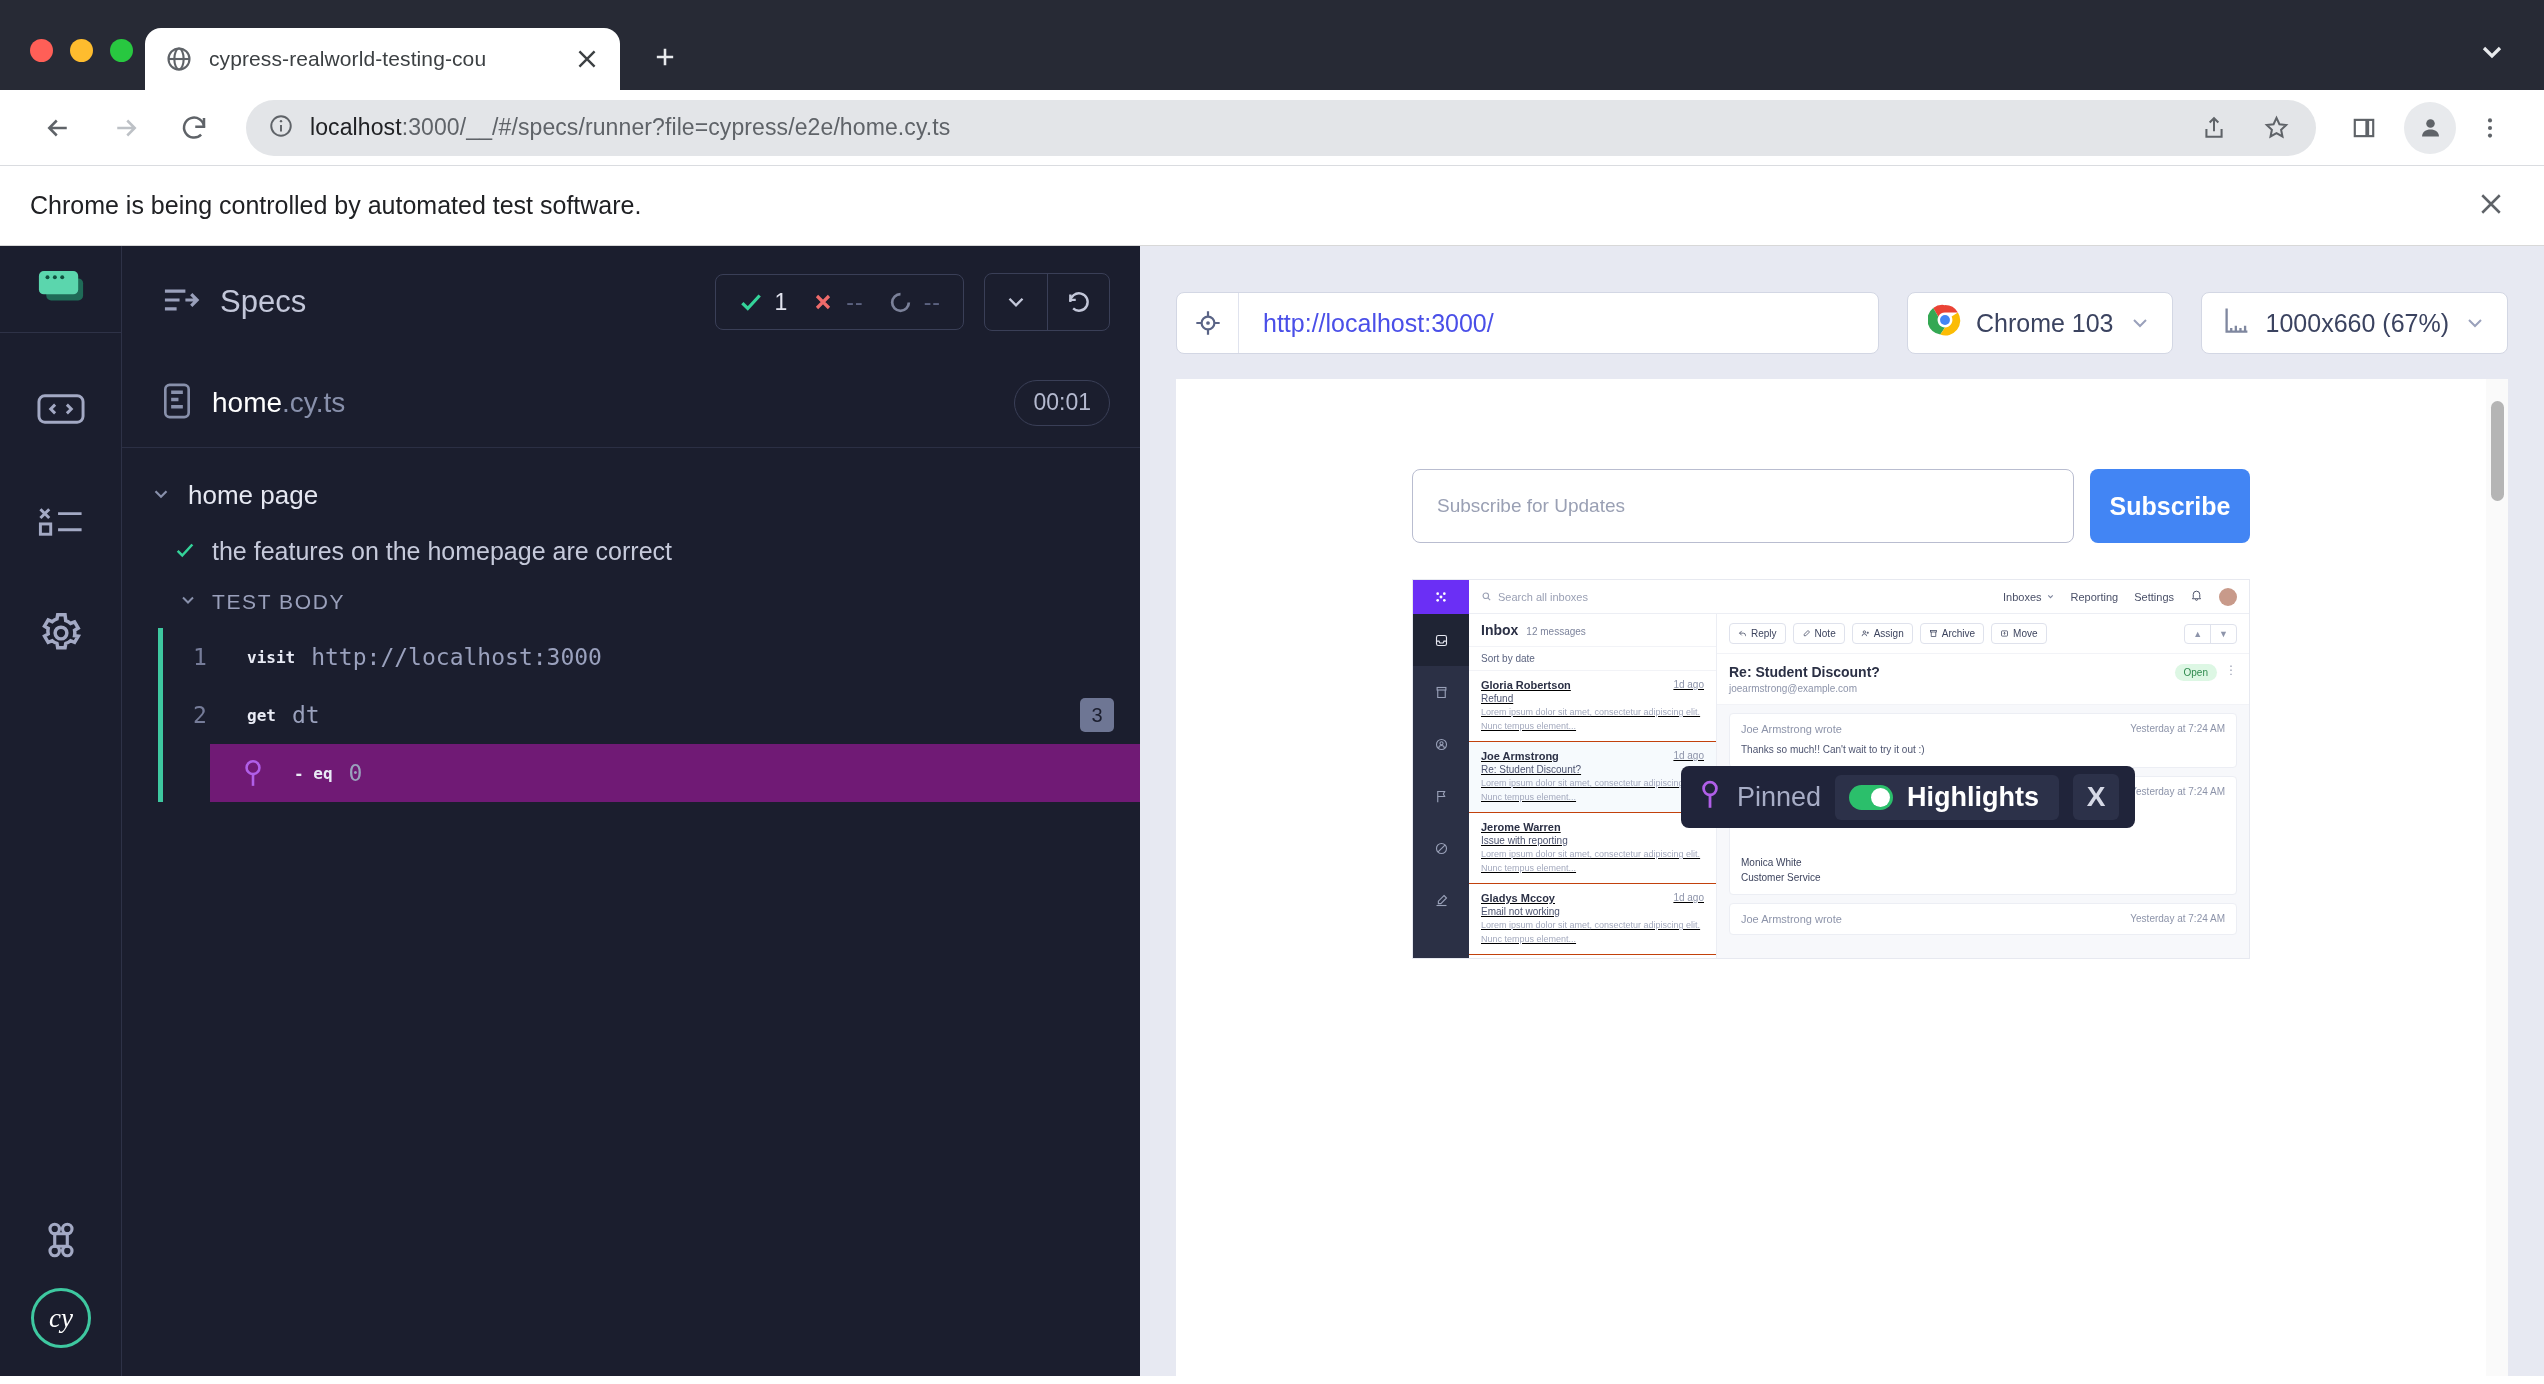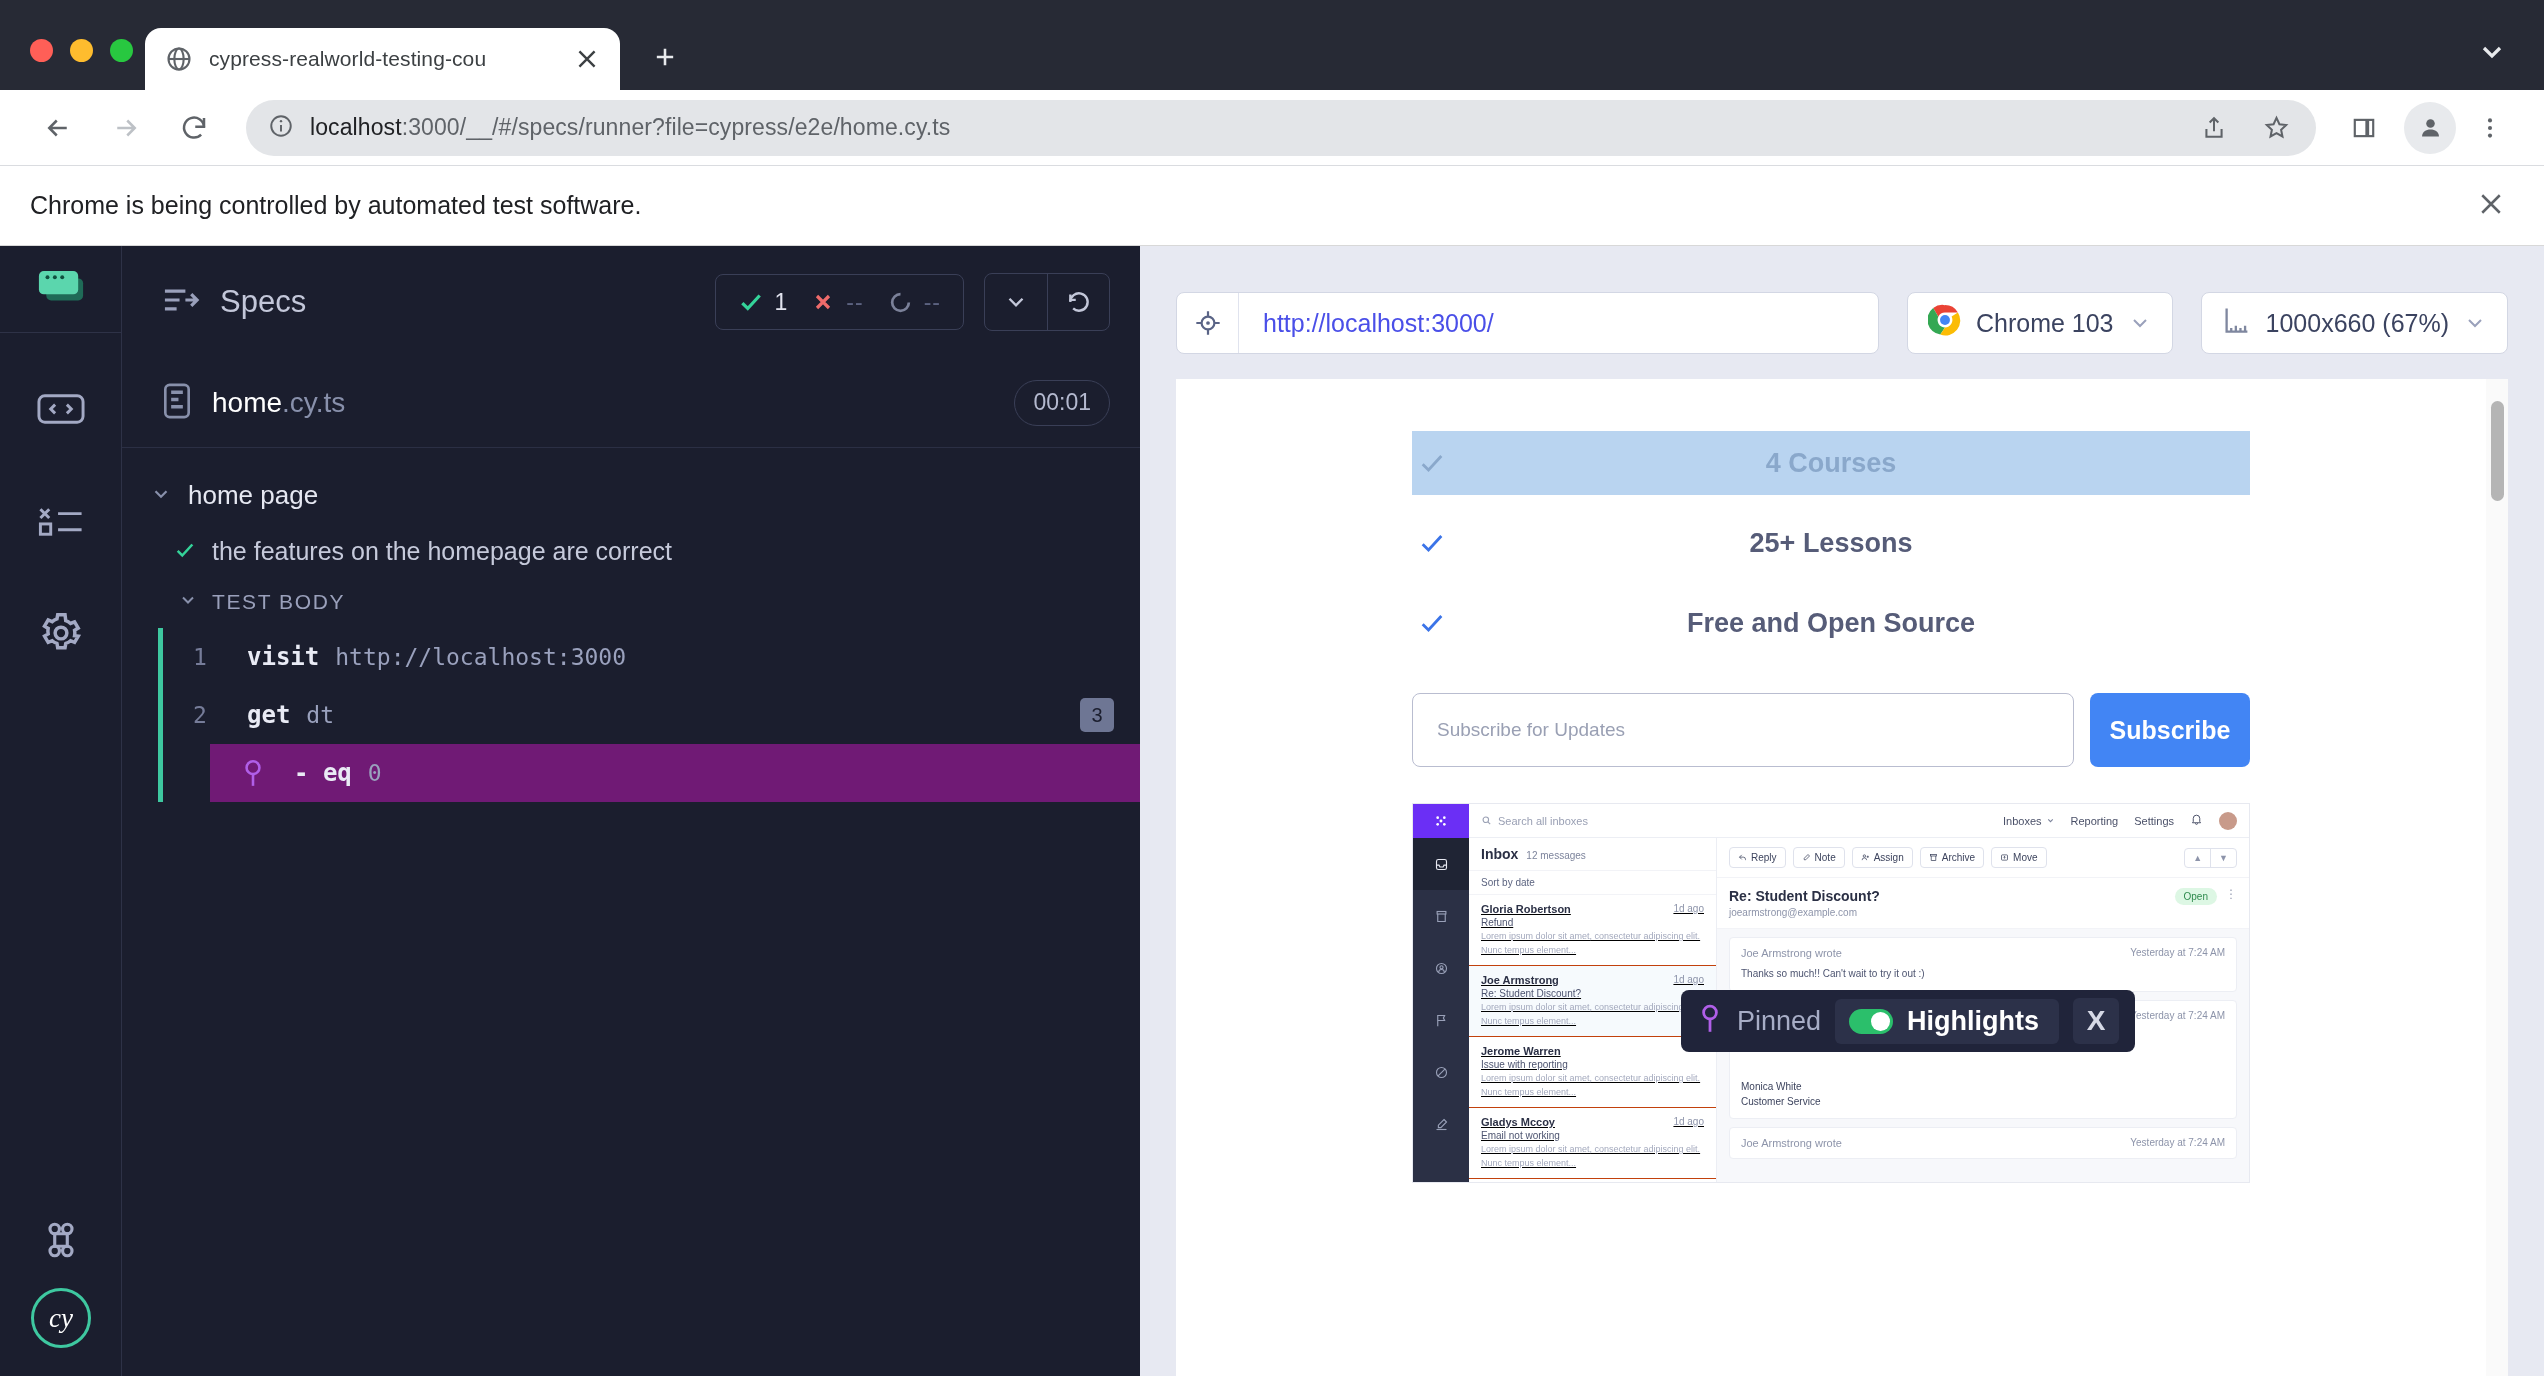--- a/index.html
+++ b/index.html
@@ -168,21 +168,21 @@
   .cmd {
     display: flex; align-items: center; gap: 0;
     height: 58px; padding-left: 30px; padding-right: 26px;
     font-family: "DejaVu Sans Mono", monospace;
   }
   .cmd.active { background: #701a75; margin-left: 47px; }
   .cmd-num {
     width: 54px; flex: 0 0 54px; font-size: 23px; color: #767c99;
     display:flex; align-items:center;
   }
-  .cmd-name { font-size: 24px; color: #e9ebf5; font-weight: bold; margin-right: 16px; }
+  .cmd-name { font-size: 16px; color: #e9ebf5; font-weight: bold; margin-right: 16px; }
   .cmd-arg { font-size: 23px; color: #9aa1bd; }
   .cmd-count {
     margin-left: auto; min-width: 34px; height: 34px; padding: 0 8px;
     background: #6e7694; color: #1b1e2e; border-radius: 5px;
     display: flex; align-items: center; justify-content: center;
     font-size: 20px; font-family: "Liberation Sans", sans-serif;
   }
   .pin-cell { width: 54px; flex: 0 0 54px; display: flex; align-items: center; }
 
   
@@ -661,46 +661,20 @@
               <path d="M6 9l6 6 6-6"></path>
             </svg>
         </span>
       </div>
     </div>
 
     <div class="aut-frame-wrap">
       <div class="aut-frame">
         <div class="aut-inner">
 
-          <div class="feat-list">
-            <div class="feat-row highlight">
-              <span class="feat-check">
-                <svg viewBox="0 0 24 24" width="28" height="28" fill="none" stroke="currentColor" stroke-width="2.4">
-                    <path d="M4 13l5 5L20 6"></path>
-                  </svg>
-              </span>
-              <span class="feat-text">4 Courses</span>
-            </div>
-            <div class="feat-row" style="margin-top:16px">
-              <span class="feat-check" style="color:#3b74e8">
-                <svg viewBox="0 0 24 24" width="28" height="28" fill="none" stroke="currentColor" stroke-width="2.4">
-                    <path d="M4 13l5 5L20 6"></path>
-                  </svg>
-              </span>
-              <span class="feat-text">25+ Lessons</span>
-            </div>
-            <div class="feat-row" style="margin-top:16px">
-              <span class="feat-check" style="color:#3b74e8">
-                <svg viewBox="0 0 24 24" width="28" height="28" fill="none" stroke="currentColor" stroke-width="2.4">
-                    <path d="M4 13l5 5L20 6"></path>
-                  </svg>
-              </span>
-              <span class="feat-text">Free and Open Source</span>
-            </div>
-          </div>
 
           <div class="subscribe-wrap">
             <div class="sub-input">Subscribe for Updates</div>
             <div class="sub-btn">Subscribe</div>
           </div>
 
           <div class="mock">
             <div class="mock-rail">
               <div class="mock-railtop">
                 <svg viewBox="0 0 24 24" width="16" height="16" fill="#fff">

